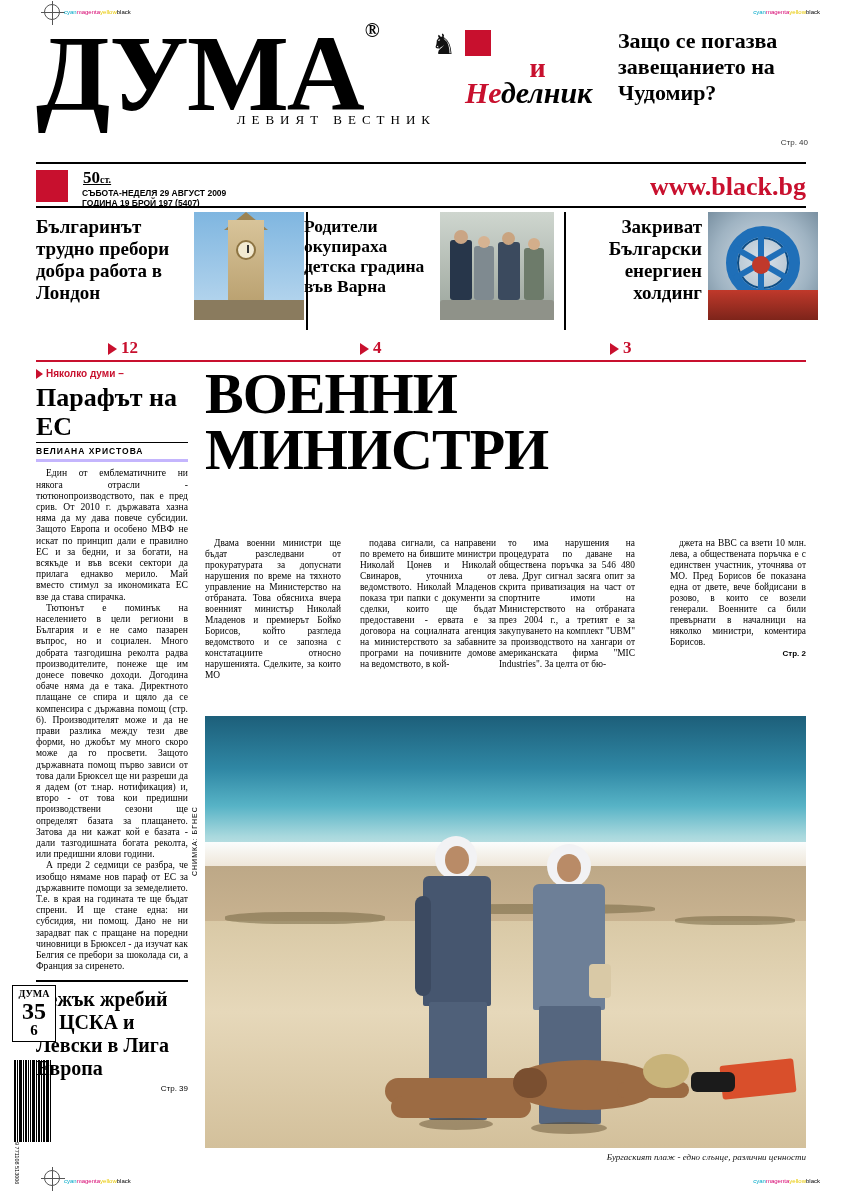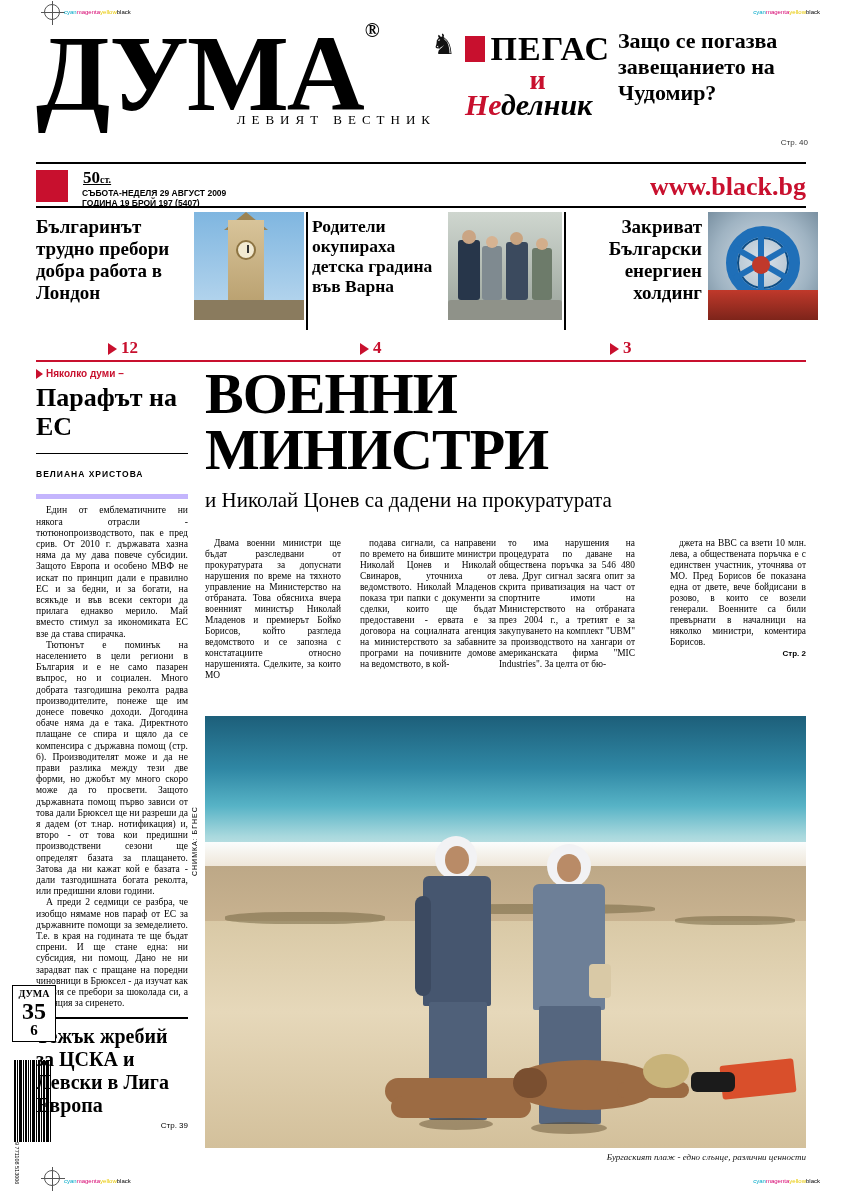--- a/index.html
+++ b/index.html
@@ -88,21 +88,21 @@
   .arrow-row { position:absolute; left:36px; top:338px; width:770px; height:24px; border-bottom:2px solid #c8102e;}
   .arrow-item { position:absolute; font-family:"Liberation Serif",serif; font-weight:bold; font-size:17px; color:#c8102e;}
   .arrow-item .tri { display:inline-block; width:0;height:0;border-left:9px solid #c8102e;border-top:6px solid transparent;border-bottom:6px solid transparent; margin-right:4px; vertical-align:middle;}
 
   
   .leftcol { position:absolute; left:36px; top:368px; width:152px; }
   .kicker { font-family:"Liberation Sans",serif; font-weight:bold; font-size:10px; color:#c8102e; }
   .kicker .tri { display:inline-block; width:0;height:0;border-left:7px solid #c8102e;border-top:5px solid transparent;border-bottom:5px solid transparent; margin-right:3px; vertical-align:middle;}
   .kicker .dash { letter-spacing:0; }
   .left-title { font-family:"Liberation Serif",serif; font-weight:bold; font-size:26px; line-height:29px; margin-top:4px; }
-  .author { font-family:"Liberation Sans",sans-serif; font-weight:bold; font-size:8.5px; letter-spacing:1px; border-top:1px solid #000; border-bottom:5px solid #c4b5fd; padding:15px 0; margin-top:12px; }
+  .author { font-family:"Liberation Sans",sans-serif; font-weight:bold; font-size:8.5px; letter-spacing:1px; border-top:1px solid #000; border-bottom:3px solid #c4b5fd; padding:3px 0; margin-top:1px; }
   .left-body { font-family:"Liberation Serif",serif; font-size:9.6px; line-height:11.2px; text-align:justify; margin-top:5px; }
   .left-body p { margin:0 0 0 0; text-indent:10px; }
 
   .bottom-left-title { font-family:"Liberation Serif",serif; font-weight:bold; font-size:20px; line-height:23px; border-top:2px solid #000; padding-top:6px; margin-top:8px;}
   .bottom-left-page { font-family:"Liberation Sans",sans-serif; font-size:8px; text-align:right; margin-top:4px; }
 
   
   .badge { position:absolute; left:12px; top:985px; width:44px; text-align:center; border:1px solid #000; padding:2px 0 3px; background:#fff;}
   .badge .b1 { font-family:"Liberation Serif",serif; font-weight:bold; font-size:10px; line-height:11px;}
   .badge .b2 { font-family:"Liberation Serif",serif; font-weight:bold; font-size:24px; line-height:24px;}
@@ -201,21 +201,20 @@
   <div class="duma-logo">
     <span>ДУМА</span><span class="duma-reg">®</span>
   </div>
   <div class="duma-sub">ЛЕВИЯТ ВЕСТНИК</div>
 </div>
 
 <div class="pegas">
   <div class="pegas-row">
     <span class="pegas-horse">♞</span>
     <span class="pegas-sq"></span>
-    <span class="pegas-word">ПЕГАС</span>
   </div>
   <div class="pegas-i" style="margin-top:-4px;">и</div>
   <div class="pegas-ned" style="margin-top:-8px;">
     <span class="red">Не</span><span>делник</span>
   </div>
 </div>
 
 <div class="teaser-head">Защо се погазва завещанието на Чудомир?</div>
 <div class="teaser-page">Стр. 40</div>
 
@@ -232,21 +231,21 @@
   <div class="tz" style="left:0px; width:268px;">
     <div class="txt" style="width:155px;">Българинът трудно пребори добра работа в Лондон</div>
     <div class="pic bigben" style="left:158px;">
       <div class="bb-top"></div>
       <div class="bb-tower"></div>
       <div class="bb-clock"></div>
       <div class="bb-base"></div>
     </div>
   </div>
 
-  <div class="tz" style="left:276px; width:250px;">
+  <div class="tz" style="left:268px; width:250px;">
     <div class="txt sm" style="width:128px;">Родители окупираха детска градина във Варна</div>
     <div class="pic varna" style="left:136px; width:114px;">
       <div class="v-fig" style="left:10px;top:28px;width:22px;height:60px;background:#27364a;"></div>
       <div class="v-fig" style="left:14px;top:18px;width:14px;height:14px;border-radius:50%;background:#caa584;"></div>
       <div class="v-fig" style="left:34px;top:34px;width:20px;height:54px;background:#7f8a90;"></div>
       <div class="v-fig" style="left:38px;top:24px;width:12px;height:12px;border-radius:50%;background:#d6b392;"></div>
       <div class="v-fig" style="left:58px;top:30px;width:22px;height:58px;background:#3b4a5e;"></div>
       <div class="v-fig" style="left:62px;top:20px;width:13px;height:13px;border-radius:50%;background:#c9a480;"></div>
       <div class="v-fig" style="left:84px;top:36px;width:20px;height:52px;background:#6d7b6a;"></div>
       <div class="v-fig" style="left:88px;top:26px;width:12px;height:12px;border-radius:50%;background:#d3ae8b;"></div>
@@ -318,21 +317,20 @@
       <i style="width:2px"></i>
     <i style="width:3px"></i>
       <i style="width:1px"></i>
   </div>
   <div class="num">9 771108 513006</div>
 </div>
 
 <div class="mainhead">
   <h1>ВОЕННИ МИНИСТРИ</h1>
   <div class="mainsub">
-    <div>и Николай Цонев са дадени на прокуратурата</div>
   </div>
 </div>
 
 <div class="cols">
   <div class="col" style="left:0px;">
     <p>Двама военни министри ще бъдат разследвани от прокуратурата за допуснати нарушения по време на тяхното управление на Министерство на отбраната. Това обясниха вчера военният министър Николай Младенов и премиерът Бойко Борисов, който разгледа ведомството и се запозна с констатациите относно нарушенията. Сделките, за които МО</p>
   </div>
   <div class="col" style="left:155px;">
     <p>подава сигнали, са направени по времето на бившите министри Николай Цонев и Николай Свинаров, уточниха от ведомството. Николай Младенов показа три папки с документи за сделки, които ще бъдат предоставени - ервата е за договора на социалната агенция на министерството за забавните програми на почивните домове на ведомството, в кой-</p>
   </div>

